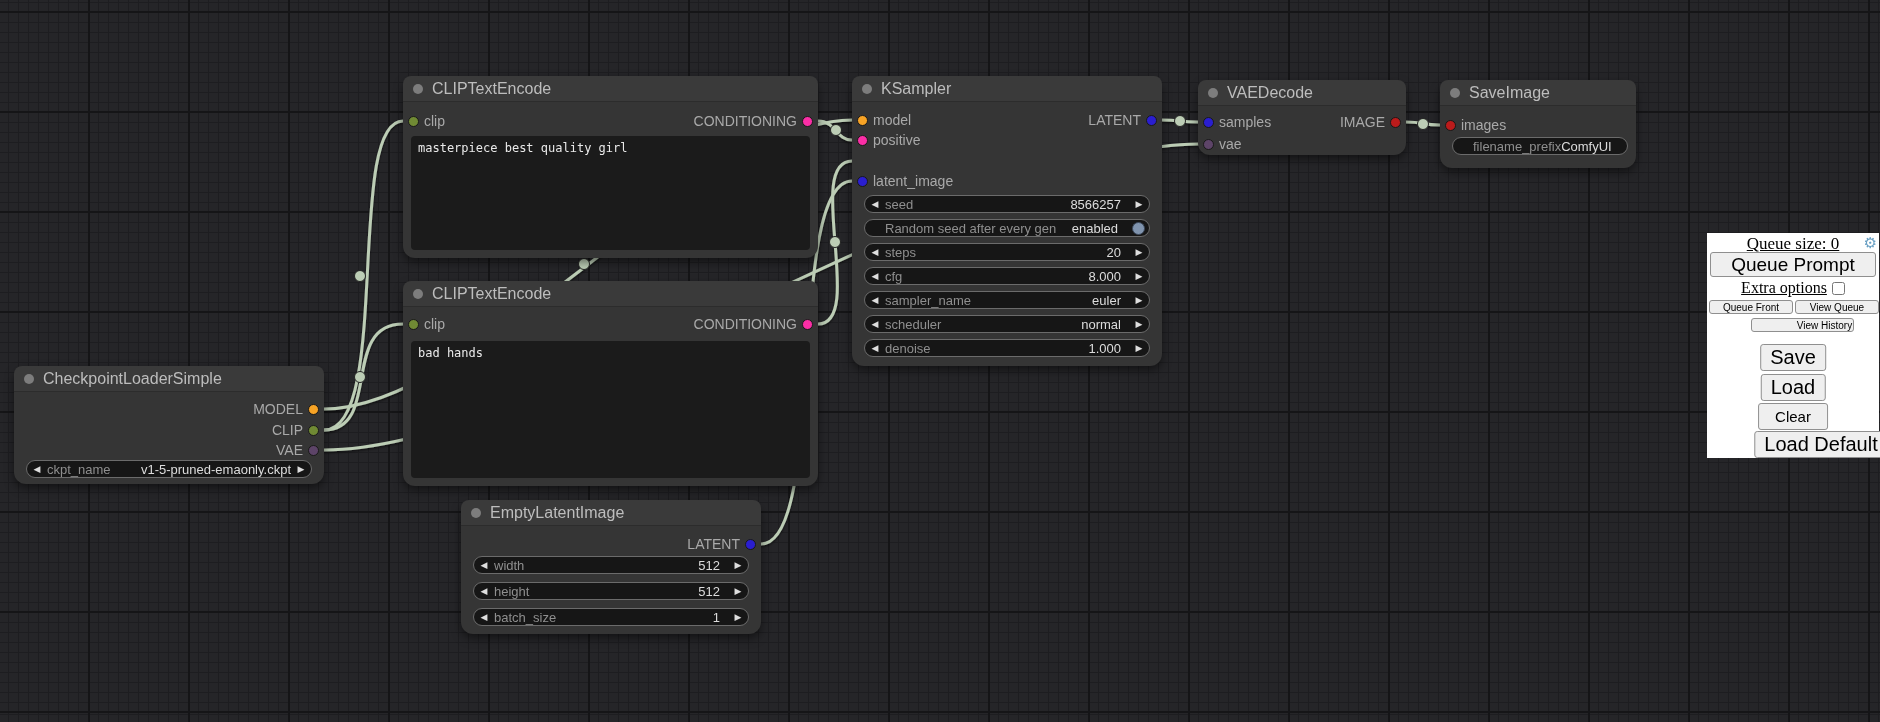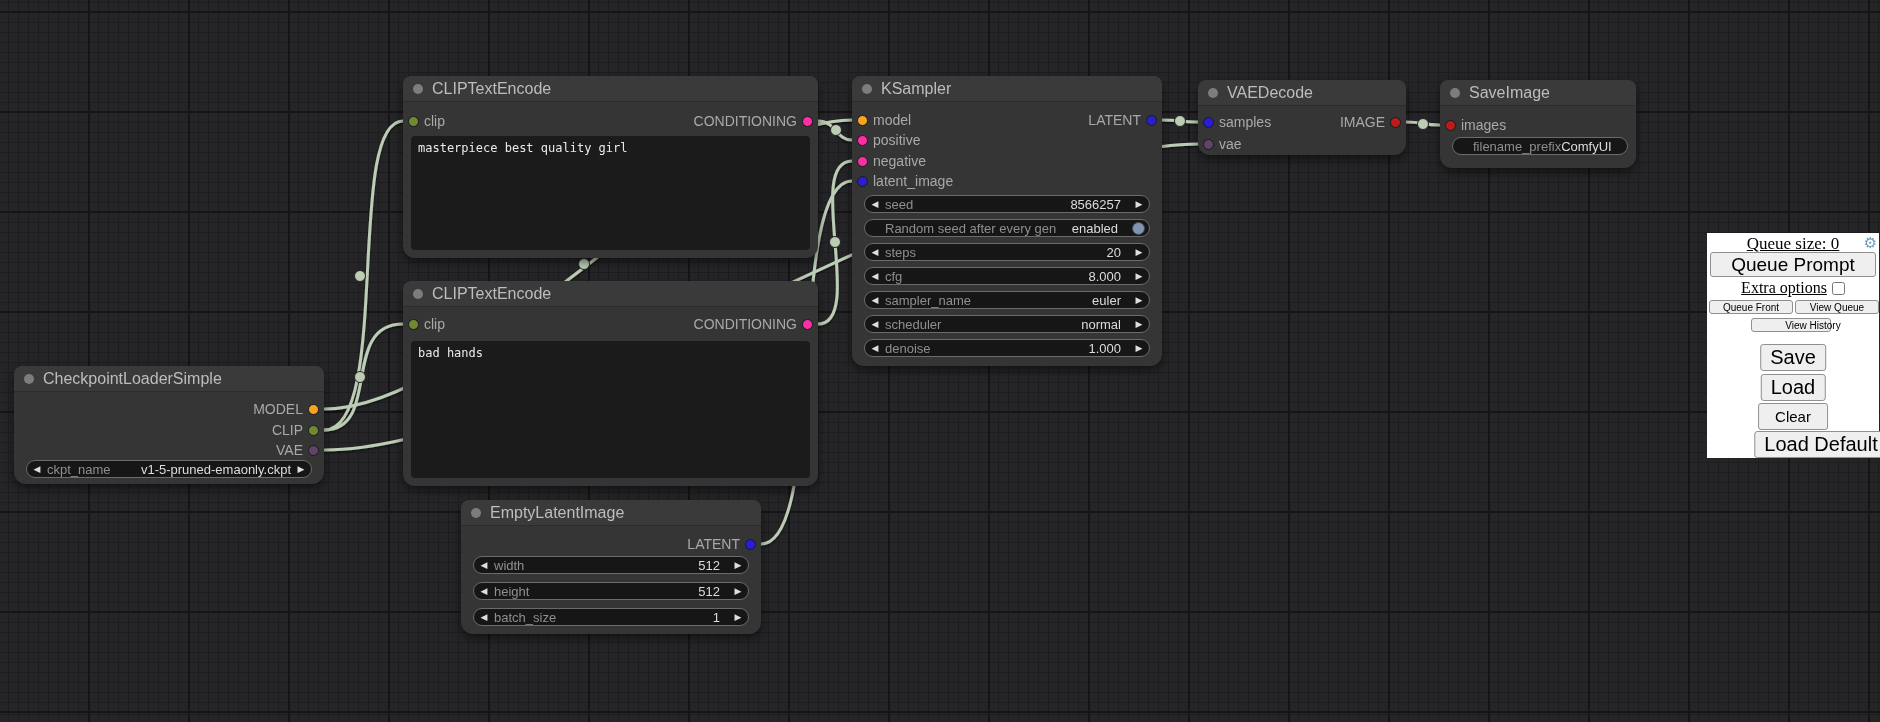--- a/index.html
+++ b/index.html
@@ -190,24 +190,20 @@
     <div class="srow" style="top:34px;">
       <span class="sdot l" style="background-color: rgb(247, 163, 37);"></span>
       <span class="in-label">model</span>
       <span class="out-label">LATENT</span>
       <span class="sdot r" style="background-color: rgb(42, 30, 208);"></span>
     </div>
     <div class="srow" style="top:54px;">
       <span class="sdot l" style="background-color: rgb(251, 46, 166);"></span>
       <span class="in-label">positive</span>
     </div>
-    <div class="srow" style="top:75px;">
-      <span class="sdot l" style="background-color: rgb(251, 46, 166);"></span>
-      <span class="in-label">negative</span>
-    </div>
     <div class="srow" style="top:95px;">
       <span class="sdot l" style="background-color: rgb(42, 30, 208);"></span>
       <span class="in-label">latent_image</span>
     </div>
     <div class="pill" style="left:12px;right:12px;top:119px;">
       <span class="arrow">◀</span>
       <span class="wlabel">seed</span>
       <span class="wvalue">8566257</span>
       <span class="arrow">▶</span>
     </div>
@@ -282,20 +278,20 @@
 
   <div id="queue-panel">
     <div id="queue-size" class="serif">Queue size: 0</div>
     <div id="gear">⚙</div>
     <button class="qbtn" style="left:3px;top:19px;width:166px;height:25px;font-size:19px;">Queue Prompt</button>
     <div id="extra-row" class="serif">
       <span>Extra options</span><input type="checkbox" style="">
     </div>
     <button class="qbtn" style="left:2px;top:67px;width:84px;height:14px;font-size:10px;">Queue Front</button>
     <button class="qbtn" style="left:88px;top:67px;width:84px;height:14px;font-size:10px;">View Queue</button>
-    <button class="qbtn" style="left:44px;top:85px;width:80px;height:14px;font-size:10px;padding-left:44px;">View History</button>
+    <button class="qbtn" style="left:44px;top:85px;width:103px;height:14px;font-size:10px;padding-left:44px;">View History</button>
     <button class="qbtn" style="left:50%;transform:translateX(-50%);top:111px;height:27px;font-size:20px;padding:0 9px;">Save</button>
     <button class="qbtn" style="left:50%;transform:translateX(-50%);top:141px;height:27px;font-size:20px;padding:0 9px;">Load</button>
     <button class="qbtn" style="left:50%;transform:translateX(-50%);top:170px;height:27px;font-size:15px;padding:0 16px;">Clear</button>
     <button class="qbtn" style="left:50%;transform:translateX(-50%);top:198px;height:27px;font-size:20px;padding:0 9px;margin-left:28px;">Load Default</button>
   </div>
 
 </div>
 
 </body></html>

